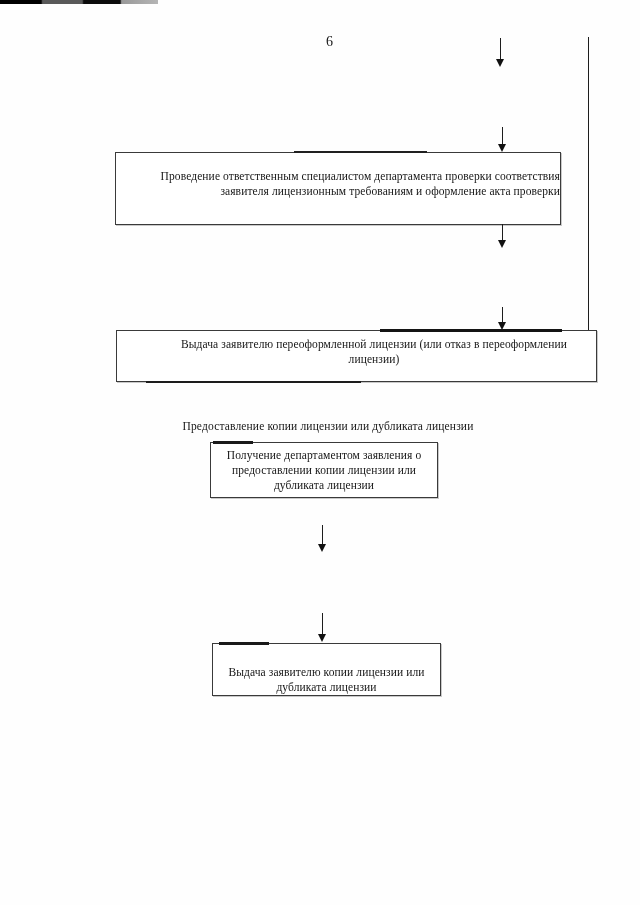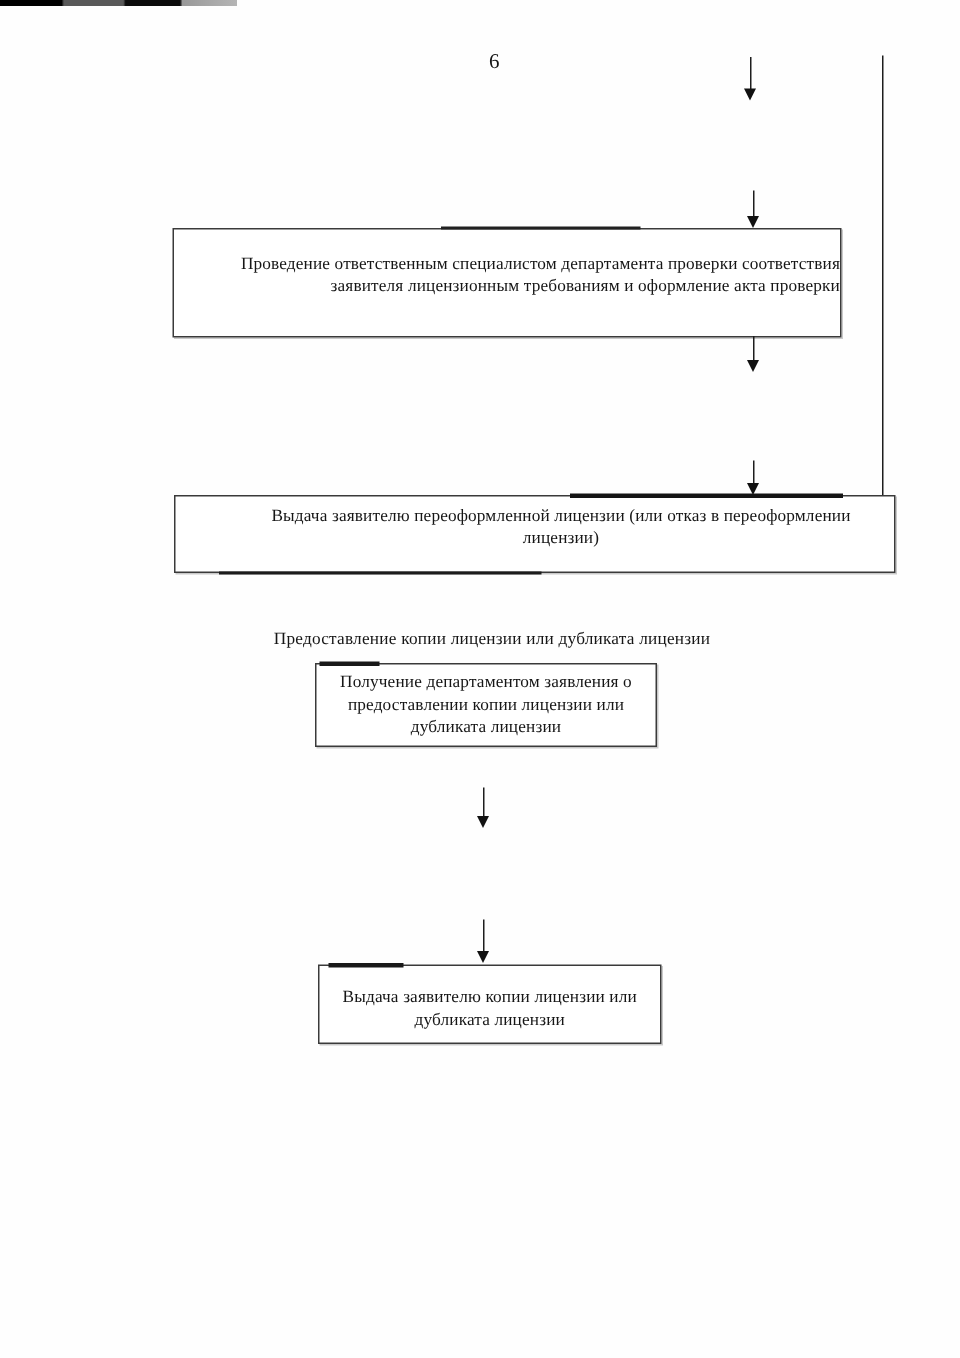--- a/index.html
+++ b/index.html
@@ -42,21 +42,21 @@
     width: 100%;
   }
   .b1 { left: 109px; top: 67px;  width: 447px; height: 59px; }
   .b2 { left: 115px; top: 152px; width: 444px; height: 71px; align-items: flex-start; }
   .b2 .node-text { padding-top: 16px; text-align: right; }
   .b3 { left: 117px; top: 248px; width: 437px; height: 58px; }
   .b4 { left: 116px; top: 330px; width: 444px; height: 50px; align-items: flex-start; padding-left: 35px; }
   .b4 .node-text { padding-top: 6px; }
   .b5 { left: 210px; top: 442px; width: 226px; height: 54px; }
   .b6 { left: 212px; top: 552px; width: 226px; height: 60px; }
-  .b7 { left: 212px; top: 643px; width: 227px; height: 51px; align-items: center; }
+  .b7 { left: 212px; top: 643px; width: 227px; height: 51px; align-items: flex-end; }
   .b7 .node-text { padding-top: 6px; }
 
   
   .b1::before { content:""; position:absolute; top:-2px; left:8px;   width:160px; height:3px; background:#161616; }
   .b1::after  { content:""; position:absolute; bottom:-2px; left:4px; width:140px; height:3px; background:#1c1c1c; }
   .b2::before { content:""; position:absolute; top:-2px; left:40%;   width:30%;  height:2px; background:#202020; }
   .b4::before { content:""; position:absolute; top:-2px; left:55%;   width:38%;  height:3px; background:#141414; }
   .b4::after  { content:""; position:absolute; bottom:-2px; left:6%;  width:45%;  height:2px; background:#1c1c1c; }
   .b5::before { content:""; position:absolute; top:-2px; left:2px;   width:40px; height:3px; background:#191919; }
   .b6::before { content:""; position:absolute; top:-2px; right:10%;  width:25%;  height:2px; background:#222222; }

